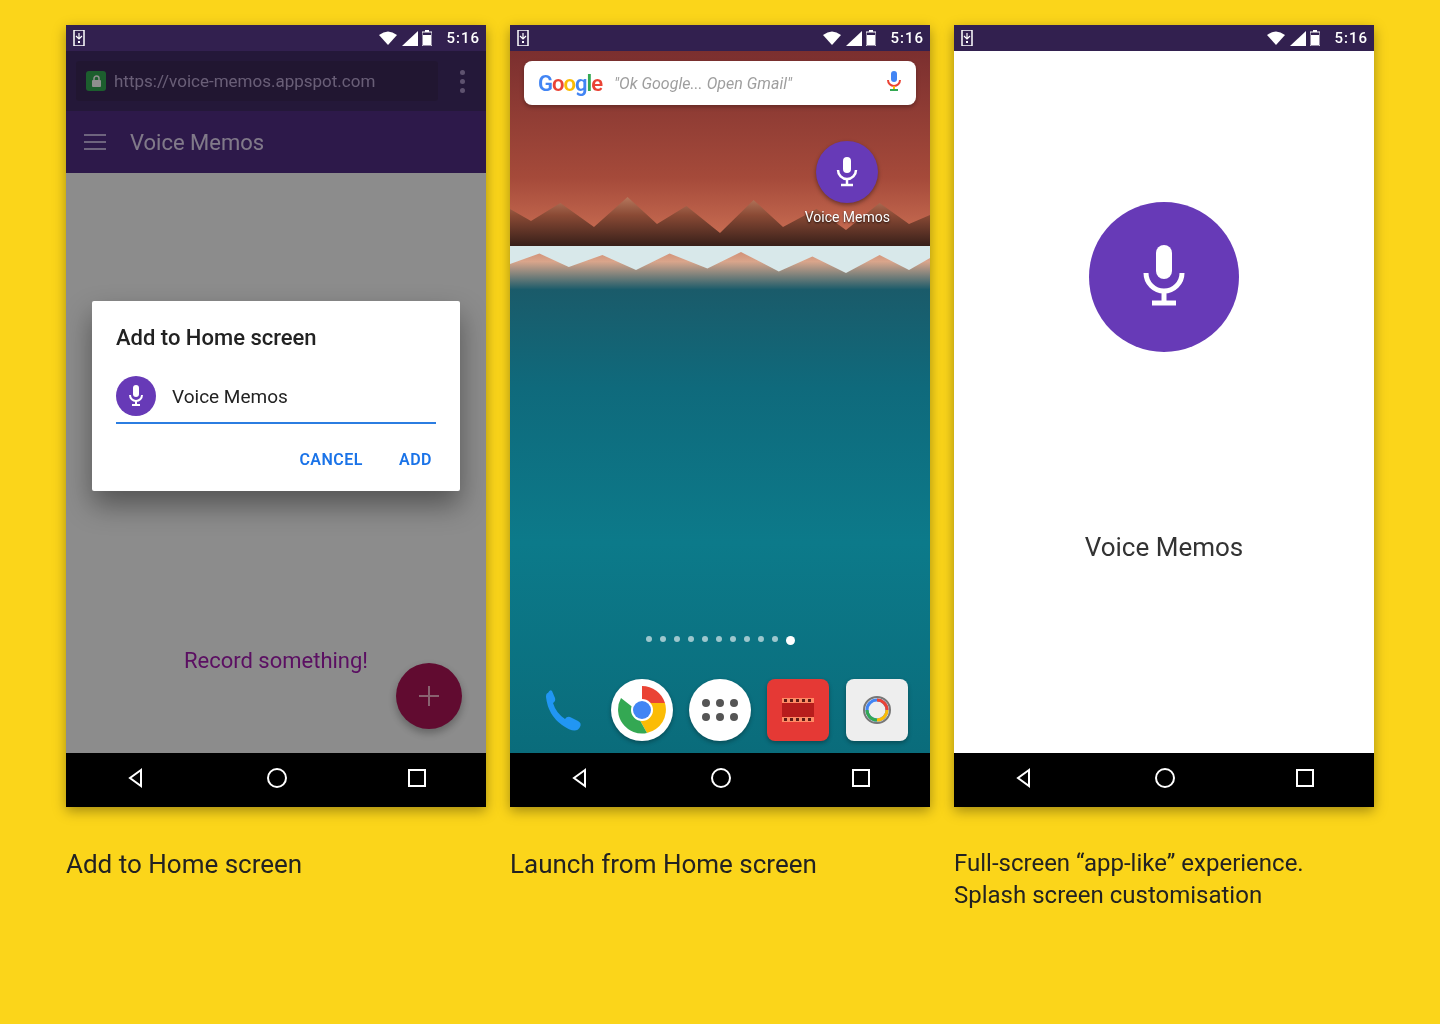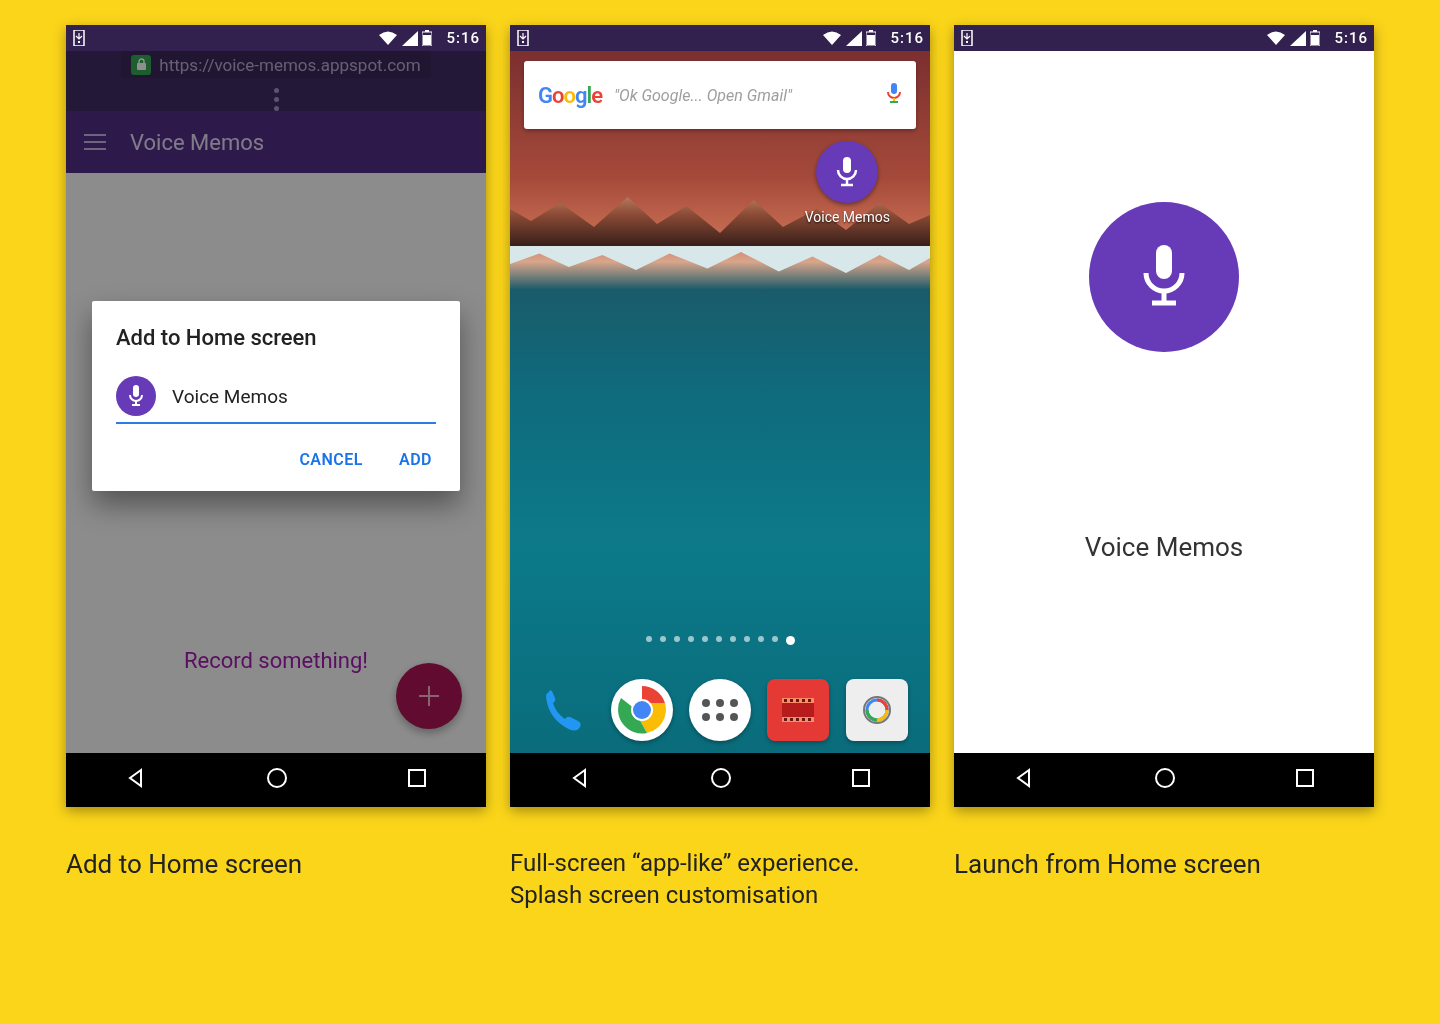--- a/index.html
+++ b/index.html
@@ -62,21 +62,20 @@
   
   .p1-screen { background:#fafafa; }
   .p1-screen .dimmer {
     position:absolute; inset:0; background:rgba(0,0,0,0.44);
   }
   .chrome-bar {
     height: 60px;
     background:#412c67;
     display:flex; align-items:center; padding:0 10px; gap:10px;
     position: relative;
-    flex-direction: column;
   }
   .url-box {
     flex:1; height:40px; background:#3c2858; border-radius:3px;
     display:flex; align-items:center; padding:0 10px; gap:8px;
     color:#bba8d4; font-size:17px;
   }
   .lock-badge {
     width:20px; height:20px; background:#33a853; border-radius:3px;
     display:flex; align-items:center; justify-content:center;
   }
@@ -127,22 +126,22 @@
     position:absolute; top:140px; left:0; right:0; height:60px;
     background: linear-gradient(180deg, #c4876a 0%, #8a4a35 40%, #2a1815 100%);
     clip-path: polygon(0 100%, 0 30%, 5% 50%, 12% 20%, 20% 60%, 28% 10%, 35% 55%, 42% 25%, 50% 70%, 58% 15%, 65% 60%, 73% 30%, 80% 65%, 88% 20%, 95% 55%, 100% 40%, 100% 100%);
   }
   .p2-foam {
     position:absolute; top:195px; left:0; right:0; height:30px;
     background:#d8e8ea;
     clip-path: polygon(0 0, 100% 0, 100% 40%, 95% 80%, 88% 30%, 80% 90%, 72% 35%, 64% 85%, 55% 20%, 47% 75%, 38% 25%, 30% 80%, 22% 30%, 14% 70%, 7% 25%, 0 60%);
   }
   .search-widget {
-    position:absolute; top:10px; left:14px; right:14px; height:68px;
-    background:#fff; border-radius:3px; box-shadow:0 2px 4px rgba(0,0,0,0.3);
+    position:absolute; top:10px; left:14px; right:14px; height:44px;
+    background:#fff; border-radius:8px; box-shadow:0 2px 4px rgba(0,0,0,0.3);
     display:flex; align-items:center; padding:0 14px; gap:12px;
   }
   .google-logo { font-size:22px; font-weight:600; letter-spacing:-1px;}
   .g-b{color:#4285f4}.g-r{color:#ea4335}.g-y{color:#fbbc05}.g-g{color:#34a853}
   .search-hint { flex:1; color:#9e9e9e; font-size:16px; font-style:italic;}
   .app-icon-wrap {
     position:absolute; top:90px; right:40px; text-align:center;
   }
   .app-icon-circle {
     width:62px; height:62px; border-radius:50%; background:#673ab7;
@@ -488,15 +487,15 @@
       <span class="nav-btn"><svg width="20" height="20" viewBox="0 0 20 20">
             <rect x="2" y="2" width="16" height="16" fill="none" stroke="#fff" stroke-width="2"></rect>
           </svg></span>
     </div>
   </div>
 
 </div>
 
 <div class="captions">
   <div class="caption">Add to Home screen</div>
+  <div class="caption">Launch from Home screen</div>
   <div class="caption small">Full-screen “app-like” experience. Splash screen customisation</div>
-  <div class="caption">Launch from Home screen</div>
 </div>
 
 </body></html>

